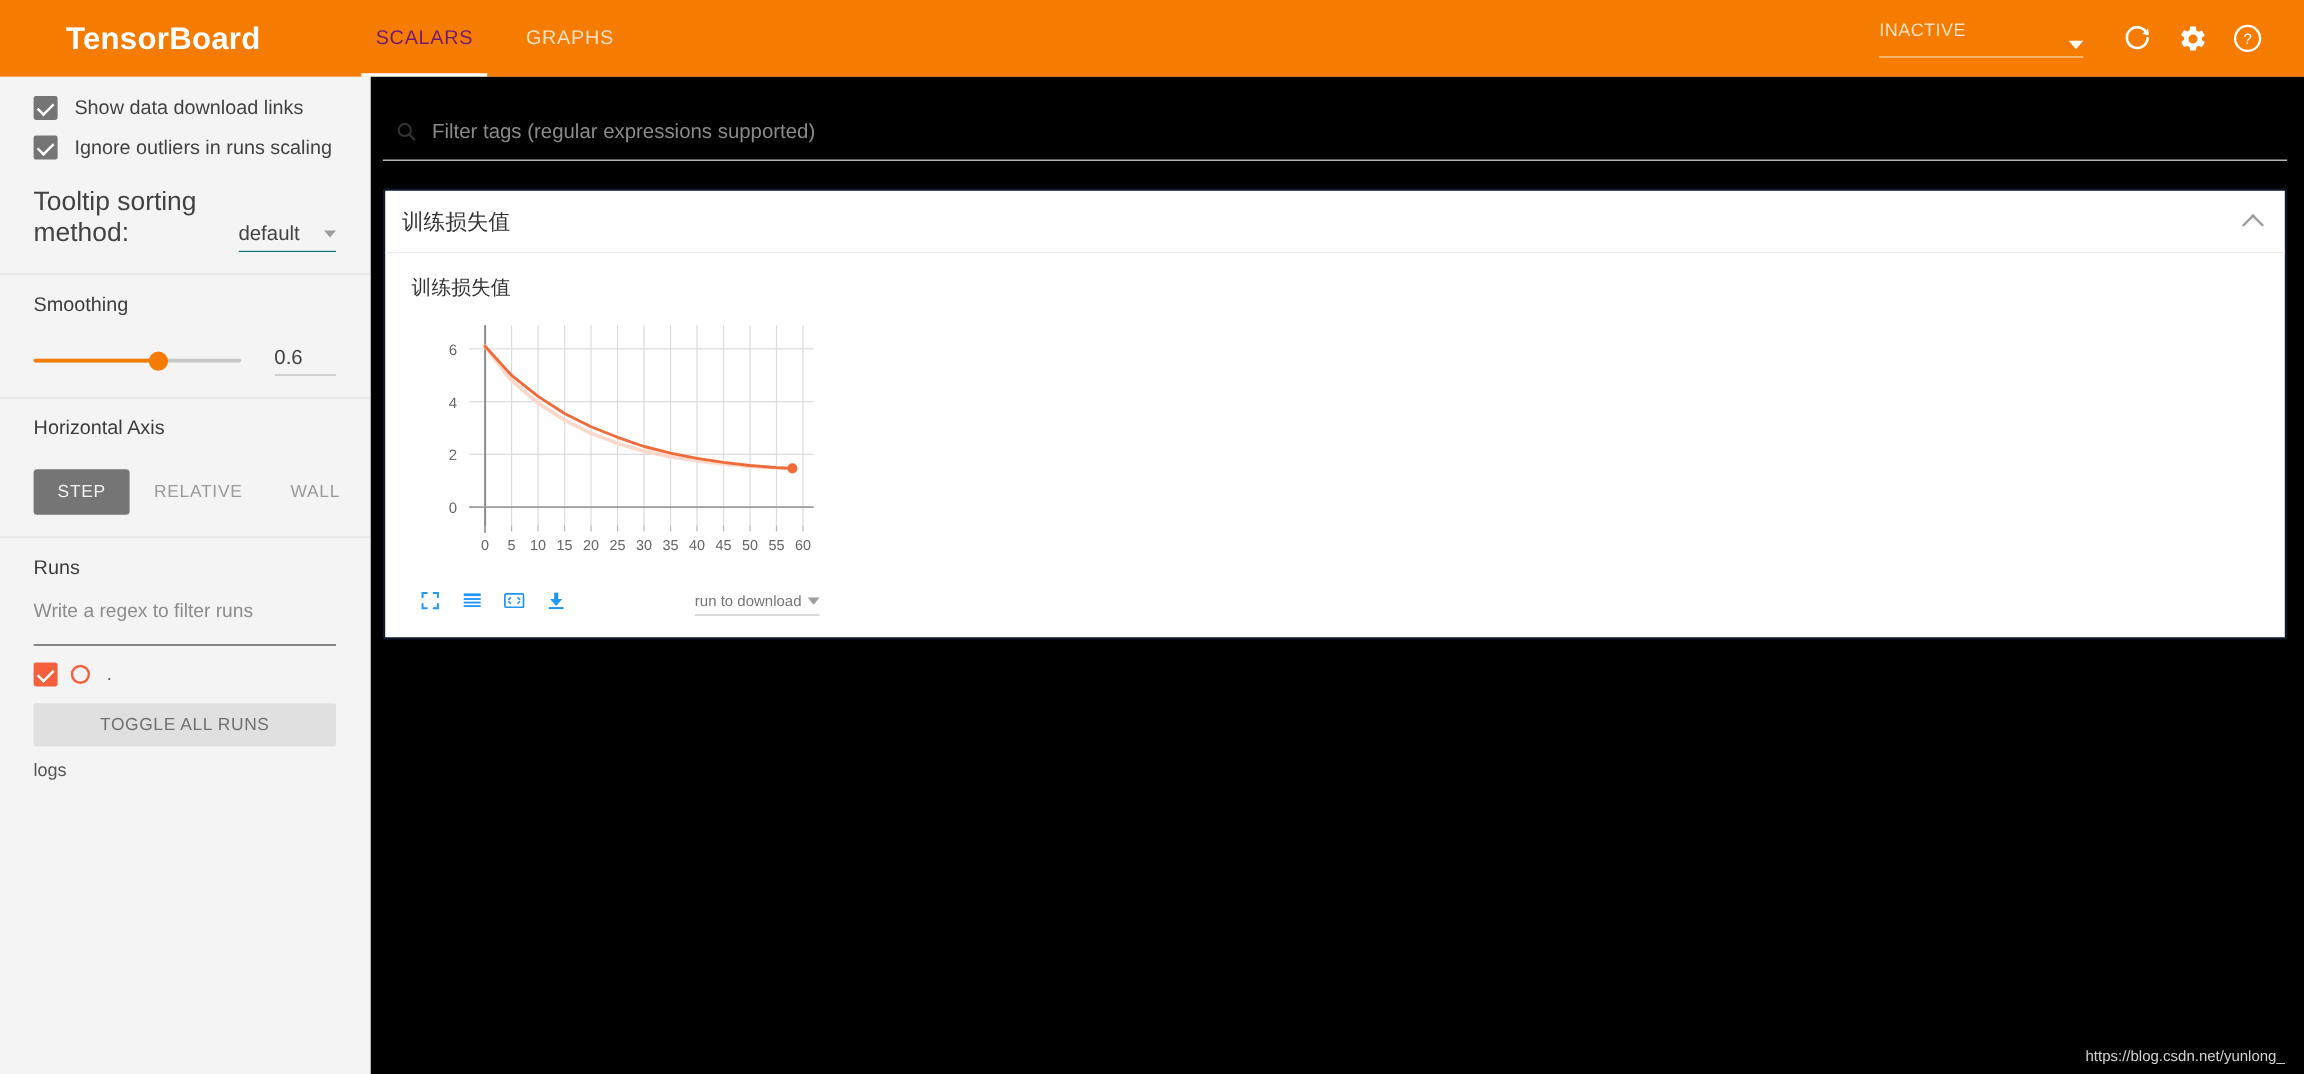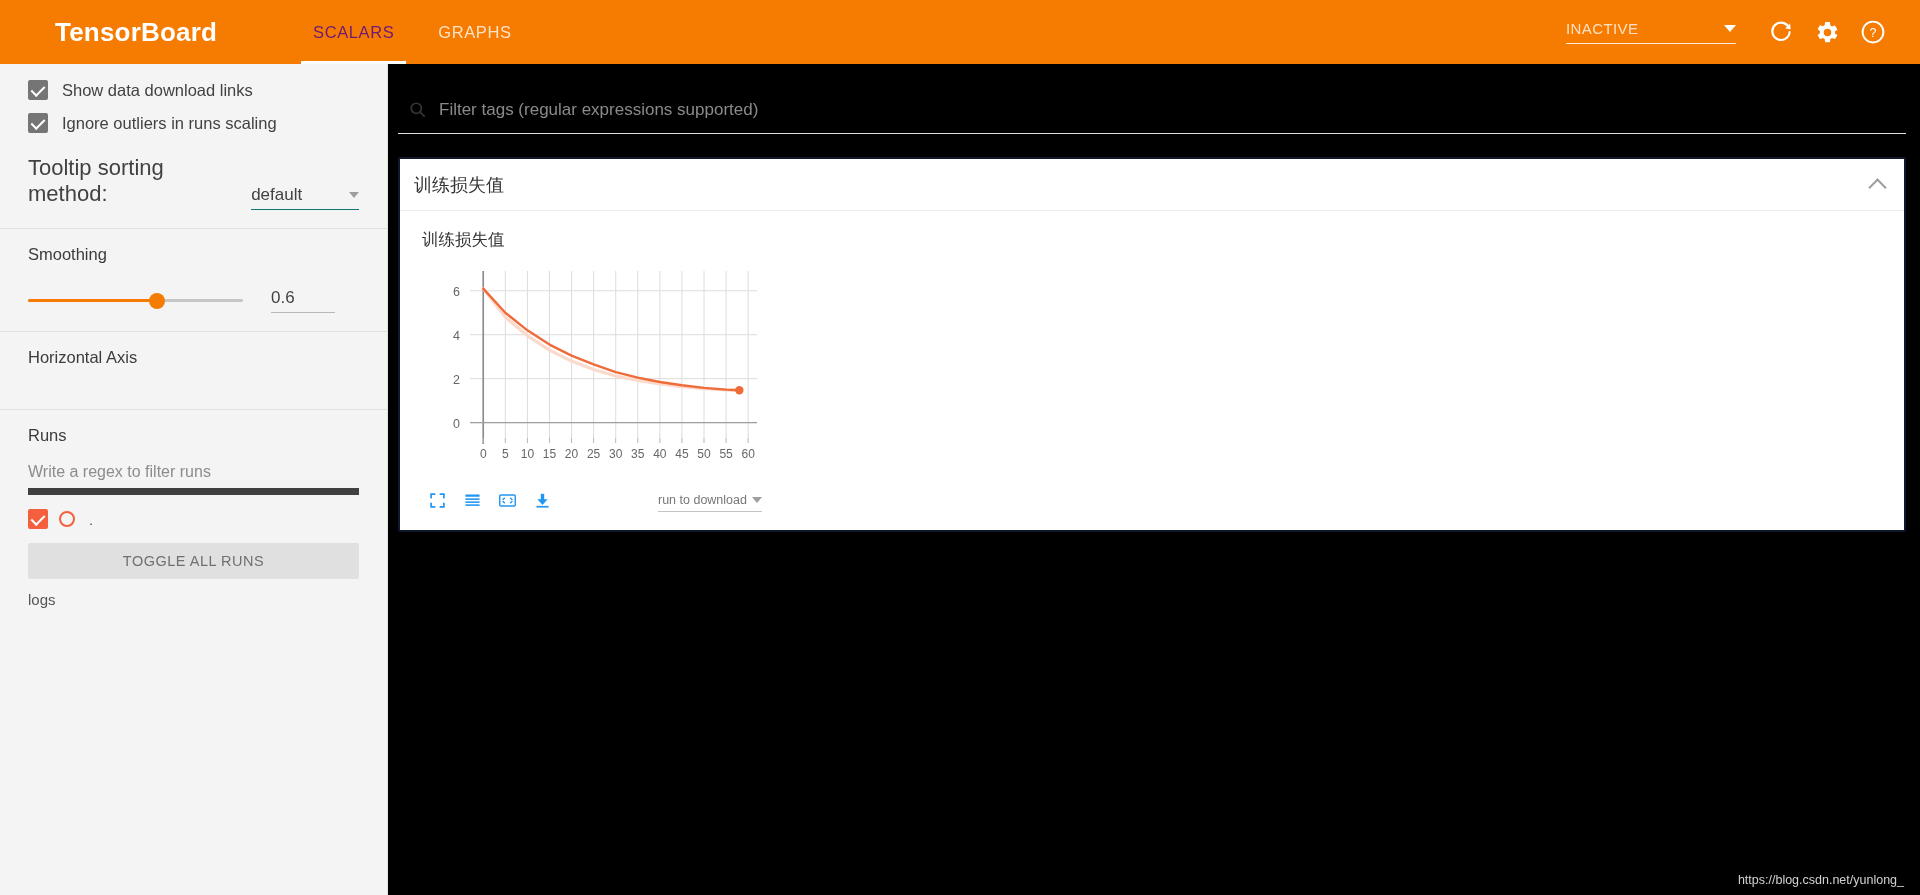--- a/index.html
+++ b/index.html
@@ -36,21 +36,21 @@
     content: ""; position: absolute; left: 10px; right: 10px; bottom: 0;
     height: 3px; background: #fff;
   }
   .header-right {
     margin-left: auto; display: flex; align-items: center; gap: 0;
   }
   .inactive-select {
     position: relative; width: 170px; margin-right: 22px;
     border-bottom: 1px solid rgba(255,255,255,.85);
     padding-bottom: 6px;
-    display: flex; align-items: center; cursor: pointer;
+    display: flex; cursor: pointer; flex-direction: column;
   }
   .inactive-select .val {
     color: #ffe0c2; font-size: 15px; letter-spacing: .4px;
   }
   .caret {
     margin-left: auto; width: 0; height: 0;
     border-left: 6px solid transparent; border-right: 6px solid transparent;
     border-top: 7px solid #fff;
   }
   .hicon {
@@ -58,21 +58,21 @@
     align-items: center; justify-content: center;
     cursor: pointer;
   }
   .hicon svg { display: block; }
 
   
   .body { display: flex; height: 831px; }
 
   
   .sidebar {
-    width: 388px; background: #f4f4f4; flex: none;
+    width: 309px; background: #f4f4f4; flex: none;
     border-right: 1px solid #e3e3e3;
     padding: 0; position: relative;
   }
   .sb-sec { padding: 16px 28px 18px 28px; }
   .divider { height: 1px; background: #e0e0e0; margin: 0; }
 
   .cbrow { display: flex; align-items: center; margin-bottom: 13px; cursor: pointer; }
   .cbrow:last-child { margin-bottom: 0; }
   .cbox {
     width: 20px; height: 20px; border-radius: 2px; background: #757575;
@@ -120,22 +120,22 @@
   }
 
   .seg { display: flex; align-items: center; margin-top: 4px; }
   .seg-btn {
     font-size: 14.5px; letter-spacing: .6px; color: #9a9a9a;
     padding: 11px 20px; border-radius: 3px; cursor: pointer;
   }
   .seg-btn.active { background: #757575; color: #f2f2f2; }
 
   .runs-input {
-    margin-top: 18px; border-bottom: 7px solid #404040;
-    padding-bottom: 7px; font-size: 16px; color: #8c8c8c; cursor: text;
+    margin-top: 18px; border-bottom: 1px solid #404040;
+    padding-bottom: 18px; font-size: 16px; color: #8c8c8c; cursor: text;
   }
   .run-row { display: flex; align-items: center; margin-top: 14px; }
   .run-cb {
     width: 20px; height: 20px; border-radius: 2px; background: #f4603e;
     flex: none; position: relative; cursor: pointer;
   }
   .run-cb::after {
     content: ""; position: absolute; left: 6px; top: 2.5px;
     width: 6px; height: 11px; border: solid #fff;
     border-width: 0 2.4px 2.4px 0; transform: rotate(45deg);
@@ -285,20 +285,31 @@
             <div class="thumb" id="sm-thumb" style="left: 60%;"></div>
           </div>
           <div class="sm-val">0.6</div>
         </div>
       </div>
 
       <div class="divider"></div>
 
       <div class="sb-sec">
         <div class="sec-title">Horizontal Axis</div>
+        <div class="seg">
+          <div class="seg-btn active">
+            <span>STEP</span>
+          </div>
+          <div class="seg-btn">
+            <span>RELATIVE</span>
+          </div>
+          <div class="seg-btn">
+            <span>WALL</span>
+          </div>
+        </div>
       </div>
 
       <div class="divider"></div>
 
       <div class="sb-sec">
         <div class="sec-title" style="margin-bottom:4px;">Runs</div>
         <div class="runs-input">Write a regex to filter runs</div>
 
         <div class="run-row">
           <span class="run-cb"></span>

